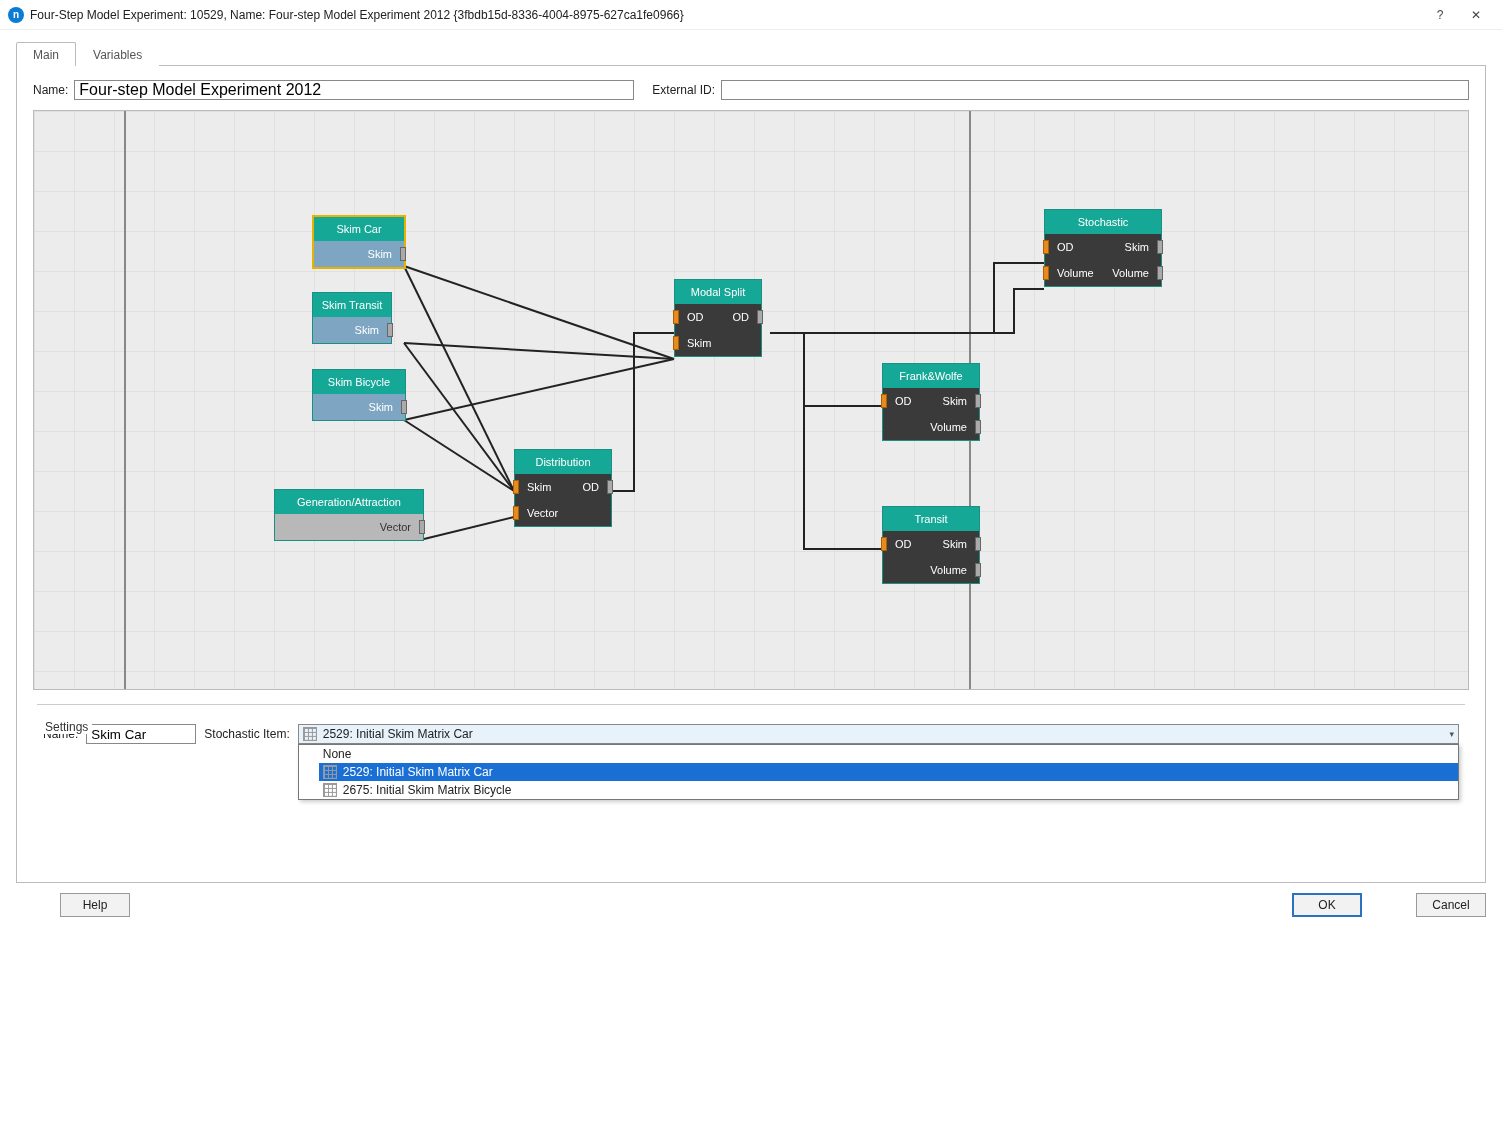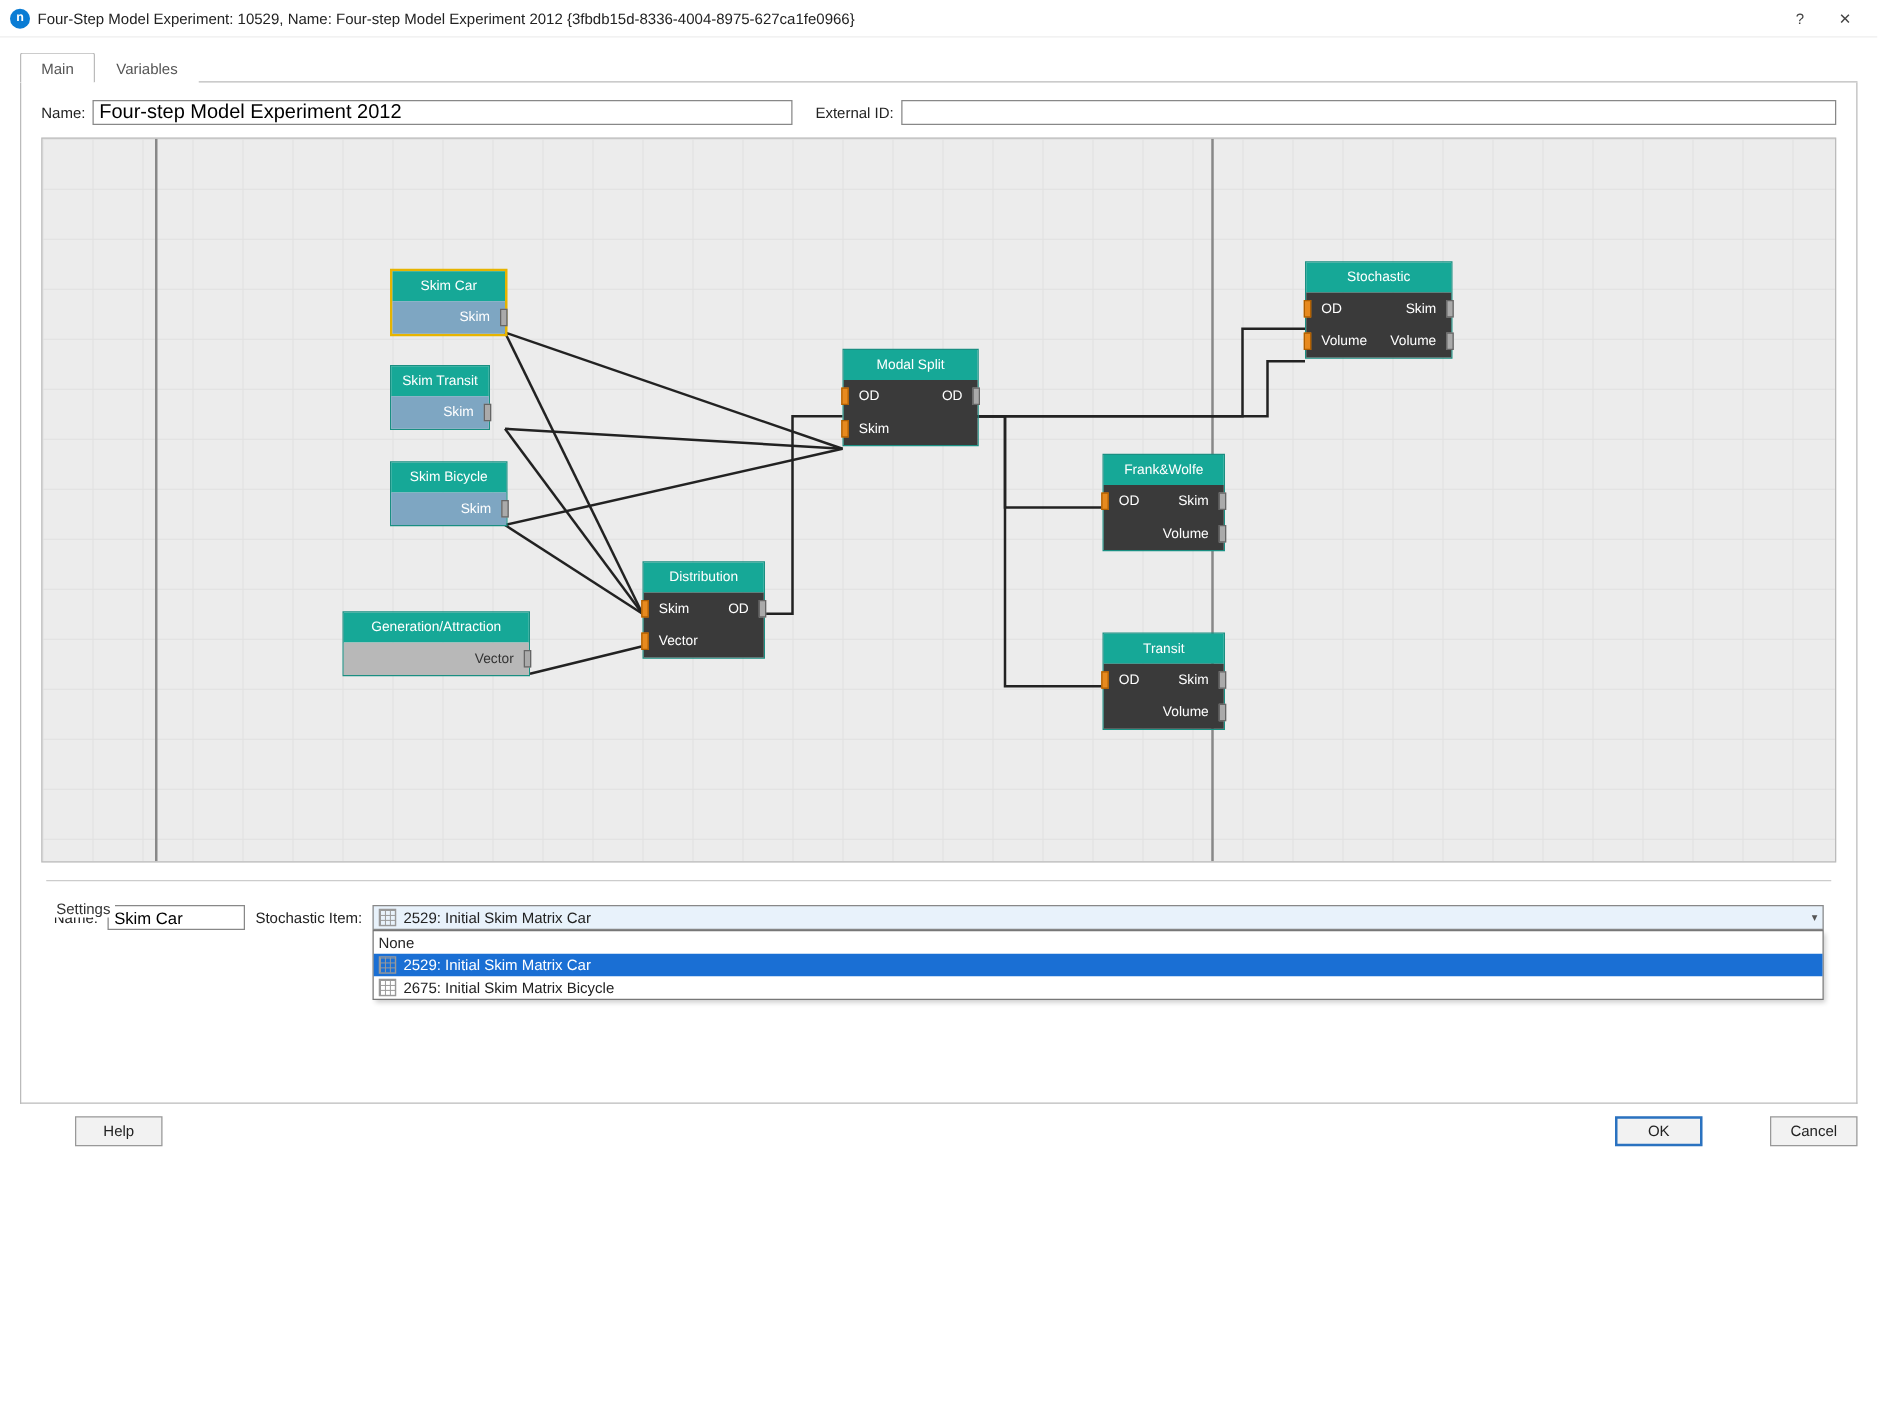--- a/index.html
+++ b/index.html
@@ -49,21 +49,21 @@
 
 .settings-group { margin-top: 14px; position: relative; padding: 8px 10px; min-height: 60px; }
 .settings-legend { position: absolute; top: -8px; left: 8px; background: #fff; padding: 0 4px; font-size: 12px; color: #333; margin-top: 24px; }
 .settings-border { position: absolute; left: 4px; right: 4px; top: 0; height: 1px; background: #ccc; }
 .settings-row { display: flex; align-items: center; gap: 8px; margin-top: 12px; }
 .settings-row input[type=text] { border: 1px solid #888; height: 20px; padding: 0 4px; width: 110px; }
 
 .combo { position: relative; flex: 1; }
 .combo-display { border: 1px solid #888; height: 20px; display: flex; align-items: center; padding: 0 4px; background: #e8f2fb; gap: 6px; }
 .combo-display .chev { margin-left: auto; color: #555; font-size: 9px; }
-.combo-list { position: absolute; top: 20px; left: 0; right: 0; border: 1px solid #777; background: #fff; z-index: 10; box-shadow: 2px 2px 4px rgba(0,0,0,.2); }
+.combo-list { position: absolute; top: 20px; left: 0; right: 0; border: 1px solid #777; background: #fff; z-index: 10; box-shadow: 2px 2px 4px rgba(0,0,0,.2); padding-left: 20px; }
 .combo-item { height: 18px; display: flex; align-items: center; padding: 0 4px; gap: 6px; font-size: 12px; }
 .combo-item.sel { background: #1a6fd4; color: #fff; }
 .grid-icon { width: 14px; height: 14px; display: inline-block; background:
   linear-gradient(#999 1px, transparent 1px) 0 0/100% 33%,
   linear-gradient(90deg, #999 1px, transparent 1px) 0 0/33% 100%;
   border: 1px solid #999;
 }
 
 
 .footer { display: flex; align-items: center; padding: 10px 16px; gap: 10px; }
@@ -174,21 +174,21 @@
           <span class="plabel-r" style="margin-left:auto">OD</span>
           <span class="port-right"></span>
         </div>
         <div class="node-row">
           <span class="port-left"></span>
           <span class="plabel-l">Vector</span>
         </div>
       </div>
     </div>
 
-    <div class="node" style="left:640px; top:168px; width:109px">
+    <div class="node" style="left:640px; top:168px; width:88px">
       <div class="node-header">Modal Split</div>
       <div class="node-body">
         <div class="node-row">
           <span class="port-left"></span>
           <span class="plabel-l">OD</span>
           <span class="plabel-r" style="margin-left:auto">OD</span>
           <span class="port-right"></span>
         </div>
         <div class="node-row">
           <span class="port-left"></span>

